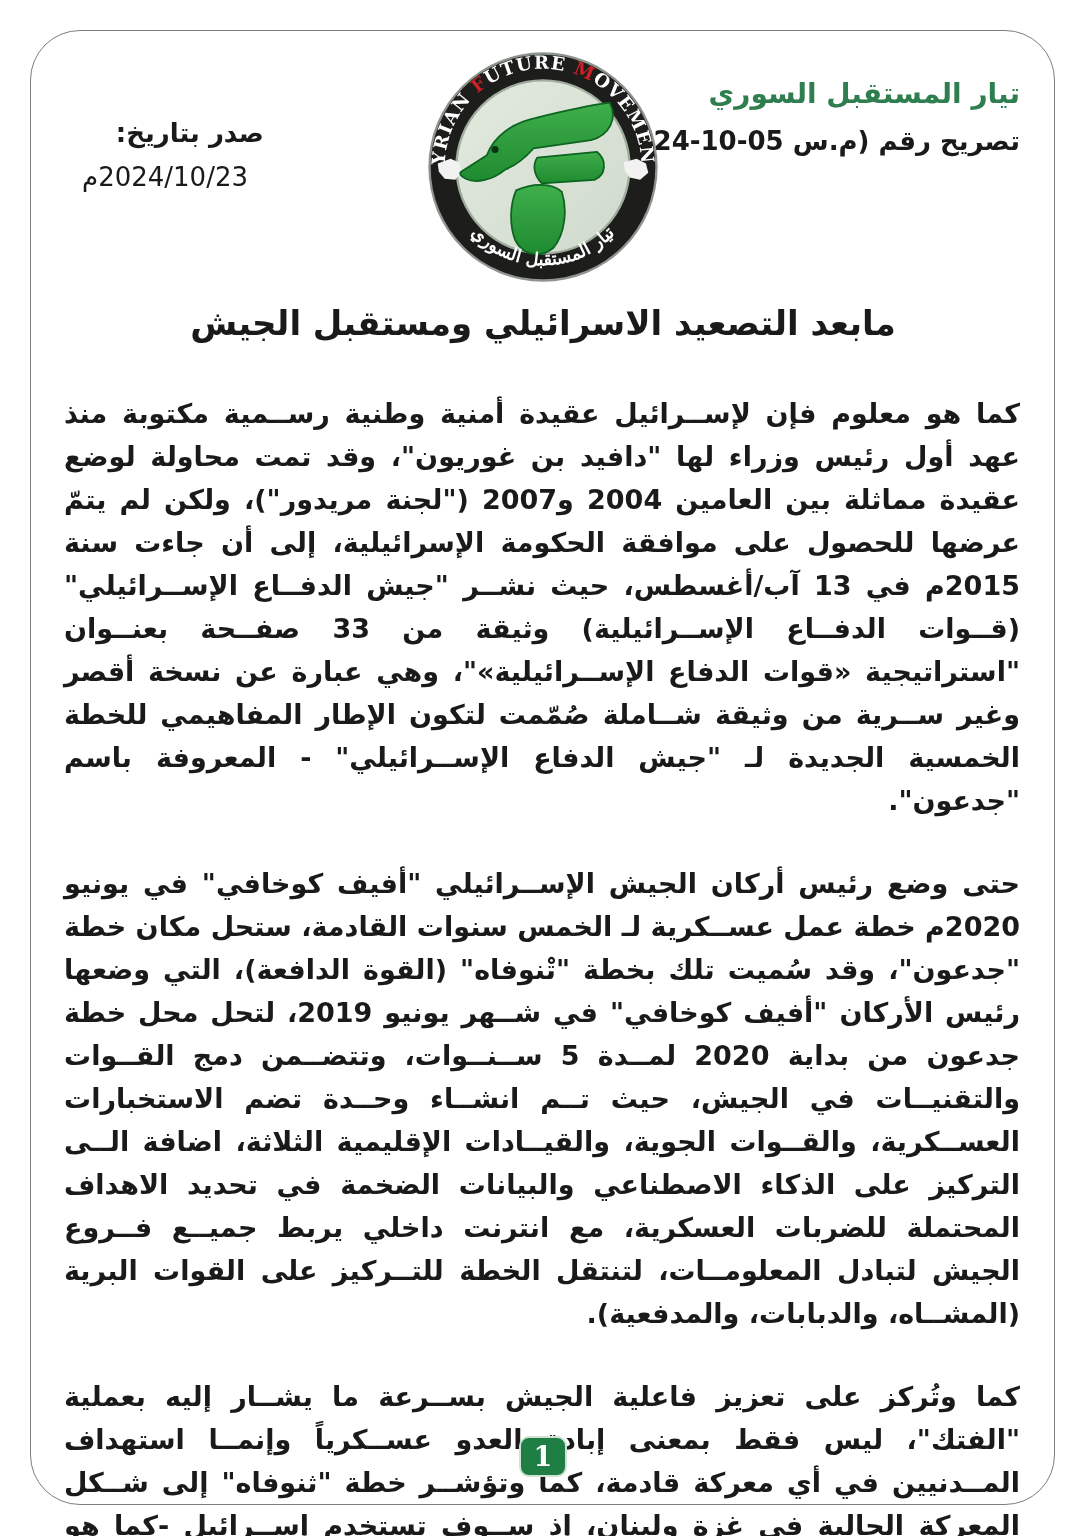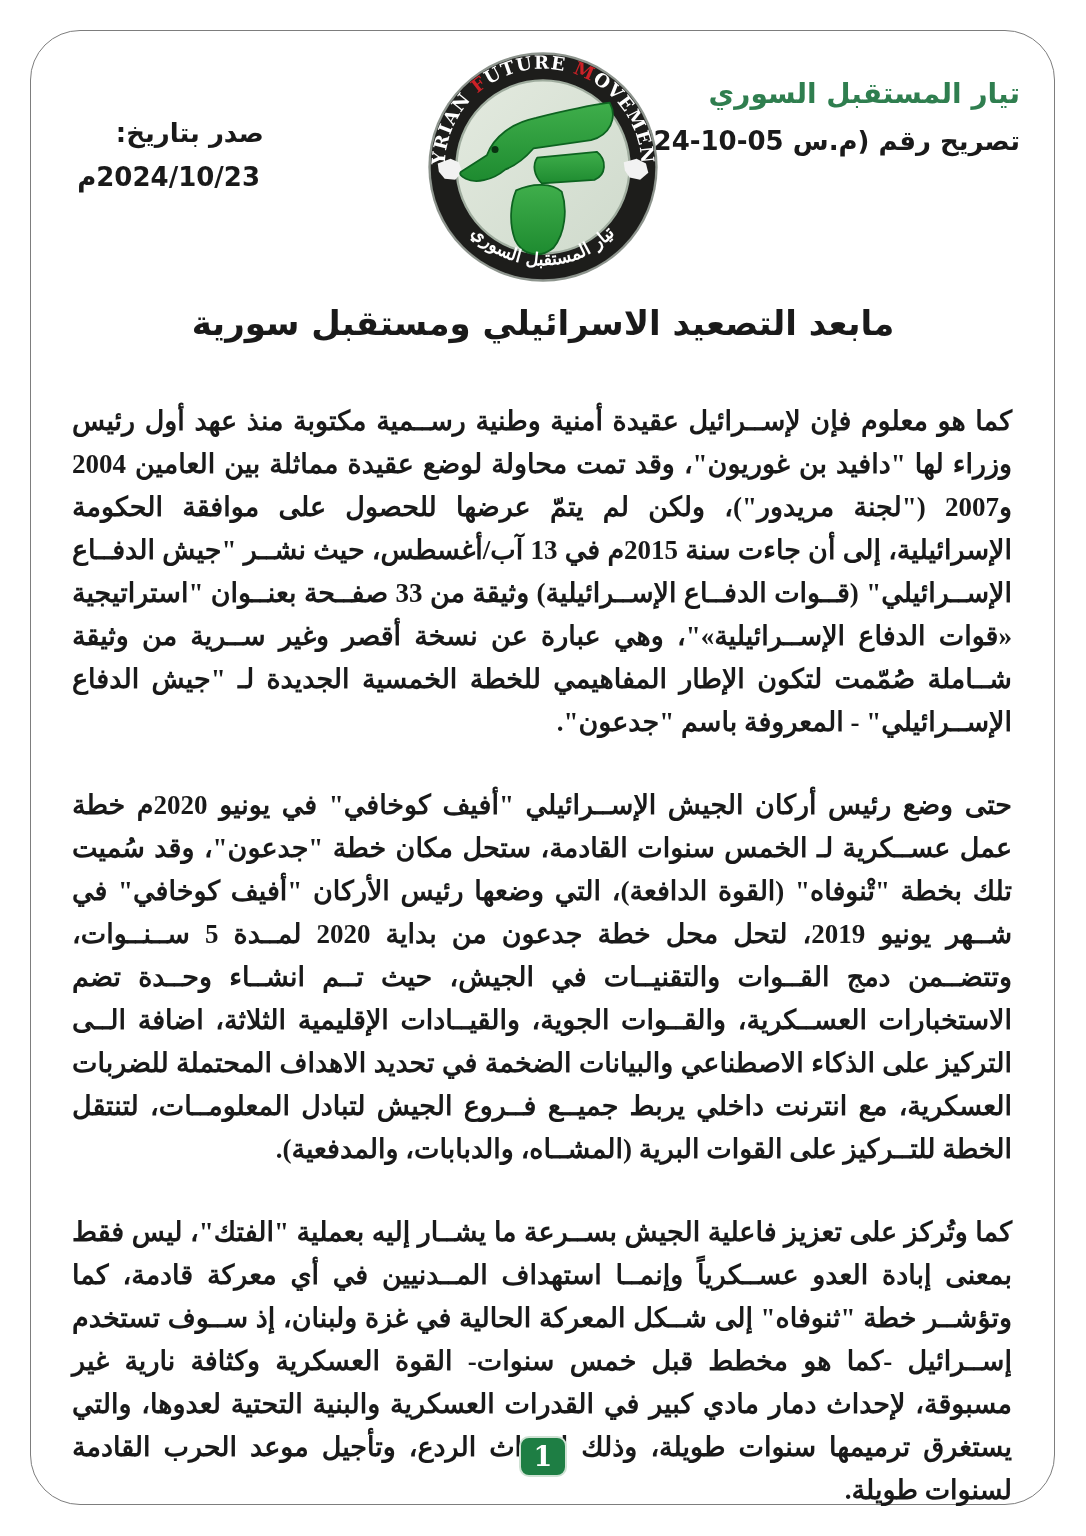--- a/index.html
+++ b/index.html
@@ -15,38 +15,38 @@
   .org-block{
     position:absolute;top:80px;right:66px;direction:rtl;text-align:right;line-height:1.0;
   }
   .org-name{color:#2f7e4f;font-weight:bold;font-size:28px;margin:0 0 20px 0;}
   .org-office{font-size:26px;font-weight:600;margin:0 0 18px 0;}
   .org-stmt{font-size:26px;font-weight:600;margin:0;}
   .date-block{
     position:absolute;top:120px;left:58px;width:206px;direction:rtl;text-align:right;line-height:1.0;
   }
   .date-label{font-size:26px;font-weight:600;margin:0 0 18px 0;}
-  .date-value{font-size:26px;font-weight:700;margin:4px;}
+  .date-value{font-size:26px;font-weight:400;margin:16px;}
   .logo-wrap{
     position:absolute;top:50px;left:50%;transform:translateX(-50%);
     width:234px;height:234px;
   }
   
   .doc-title{
     position:absolute;top:303px;left:0;width:100%;text-align:center;direction:rtl;
     font-size:34px;font-weight:bold;margin:0;
   }
   
   .doc-body{
     position:absolute;top:392px;left:64px;right:66px;
     direction:rtl;text-align:justify;
   }
   .para{
-    margin:8px;font-size:27px;font-weight:bold;line-height:43px;
-    text-align:justify;text-align-last:right;font-family:Liberation Serif, serif;
+    margin:0;font-size:27px;font-weight:bold;line-height:43px;
+    text-align:justify;text-align-last:right;
   }
   .para.gap{margin-top:40px;}
   
   .page-badge{
     position:absolute;top:1436px;left:50%;transform:translateX(-50%);
     width:44px;height:37px;background:#1e7e44;border:2px solid #cfe2d4;
     border-radius:10px;display:flex;align-items:center;justify-content:center;
     color:#ffffff;font-size:27px;font-weight:bold;font-family:"DejaVu Serif",serif;
   }
   .arc-text{fill:#ffffff;font-family:"DejaVu Serif",serif;font-weight:bold;letter-spacing:1px;}
@@ -97,21 +97,21 @@
 
     <text class="arc-text" font-size="15.5">
       <textPath href="#topArc" startOffset="50%" text-anchor="middle"><tspan fill="#cc2127">S</tspan>YRIAN <tspan fill="#cc2127">F</tspan>UTURE <tspan fill="#cc2127">M</tspan>OVEMENT</textPath>
     </text>
     <text class="arc-text" font-size="15">
       <textPath href="#botArc" startOffset="50%" text-anchor="middle">تيار المستقبل السوري</textPath>
     </text>
   </svg>
 </div>
 
-<h1 class="doc-title">مابعد التصعيد الاسرائيلي ومستقبل سورية</h1>
+<h1 class="doc-title">مابعد التصعيد الاسرائيلي ومستقبل الجيش</h1>
 
 <div class="doc-body">
   <p class="para">كما هو معلوم فإن لإســرائيل عقيدة أمنية وطنية رســمية مكتوبة منذ عهد أول رئيس وزراء لها "دافيد بن غوريون"، وقد تمت محاولة لوضع عقيدة مماثلة بين العامين 2004 و2007 ("لجنة مريدور")، ولكن لم يتمّ عرضها للحصول على موافقة الحكومة الإسرائيلية، إلى أن جاءت سنة 2015م في 13 آب/أغسطس، حيث نشــر "جيش الدفــاع الإســرائيلي" (قــوات الدفــاع الإســرائيلية) وثيقة من 33 صفــحة بعنــوان "استراتيجية «قوات الدفاع الإســرائيلية»"، وهي عبارة عن نسخة أقصر وغير ســرية من وثيقة شــاملة صُمّمت لتكون الإطار المفاهيمي للخطة الخمسية الجديدة لـ "جيش الدفاع الإســرائيلي" - المعروفة باسم "جدعون".</p>
   <p class="para gap">حتى وضع رئيس أركان الجيش الإســرائيلي "أفيف كوخافي" في يونيو 2020م خطة عمل عســكرية لـ الخمس سنوات القادمة، ستحل مكان خطة "جدعون"، وقد سُميت تلك بخطة "تْنوفاه" (القوة الدافعة)، التي وضعها رئيس الأركان "أفيف كوخافي" في شــهر يونيو 2019، لتحل محل خطة جدعون من بداية 2020 لمــدة 5 ســنــوات، وتتضــمن دمج القــوات والتقنيــات في الجيش، حيث تــم انشــاء وحــدة تضم الاستخبارات العســكرية، والقــوات الجوية، والقيــادات الإقليمية الثلاثة، اضافة الــى التركيز على الذكاء الاصطناعي والبيانات الضخمة في تحديد الاهداف المحتملة للضربات العسكرية، مع انترنت داخلي يربط جميــع فــروع الجيش لتبادل المعلومــات، لتنتقل الخطة للتــركيز على القوات البرية (المشــاه، والدبابات، والمدفعية).</p>
   <p class="para gap">كما وتُركز على تعزيز فاعلية الجيش بســرعة ما يشــار إليه بعملية "الفتك"، ليس فقط بمعنى إبادة العدو عســكرياً وإنمــا استهداف المــدنيين في أي معركة قادمة، كما وتؤشــر خطة "ثنوفاه" إلى شــكل المعركة الحالية في غزة ولبنان، إذ ســوف تستخدم إســرائيل -كما هو مخطط قبل خمس سنوات- القوة العسكرية وكثافة نارية غير مسبوقة، لإحداث دمار مادي كبير في القدرات العسكرية والبنية التحتية لعدوها، والتي يستغرق ترميمها سنوات طويلة، وذلك لإحداث الردع، وتأجيل موعد الحرب القادمة لسنوات طويلة.</p>
 
 </div>
 
 <div class="page-badge">1</div>
 

